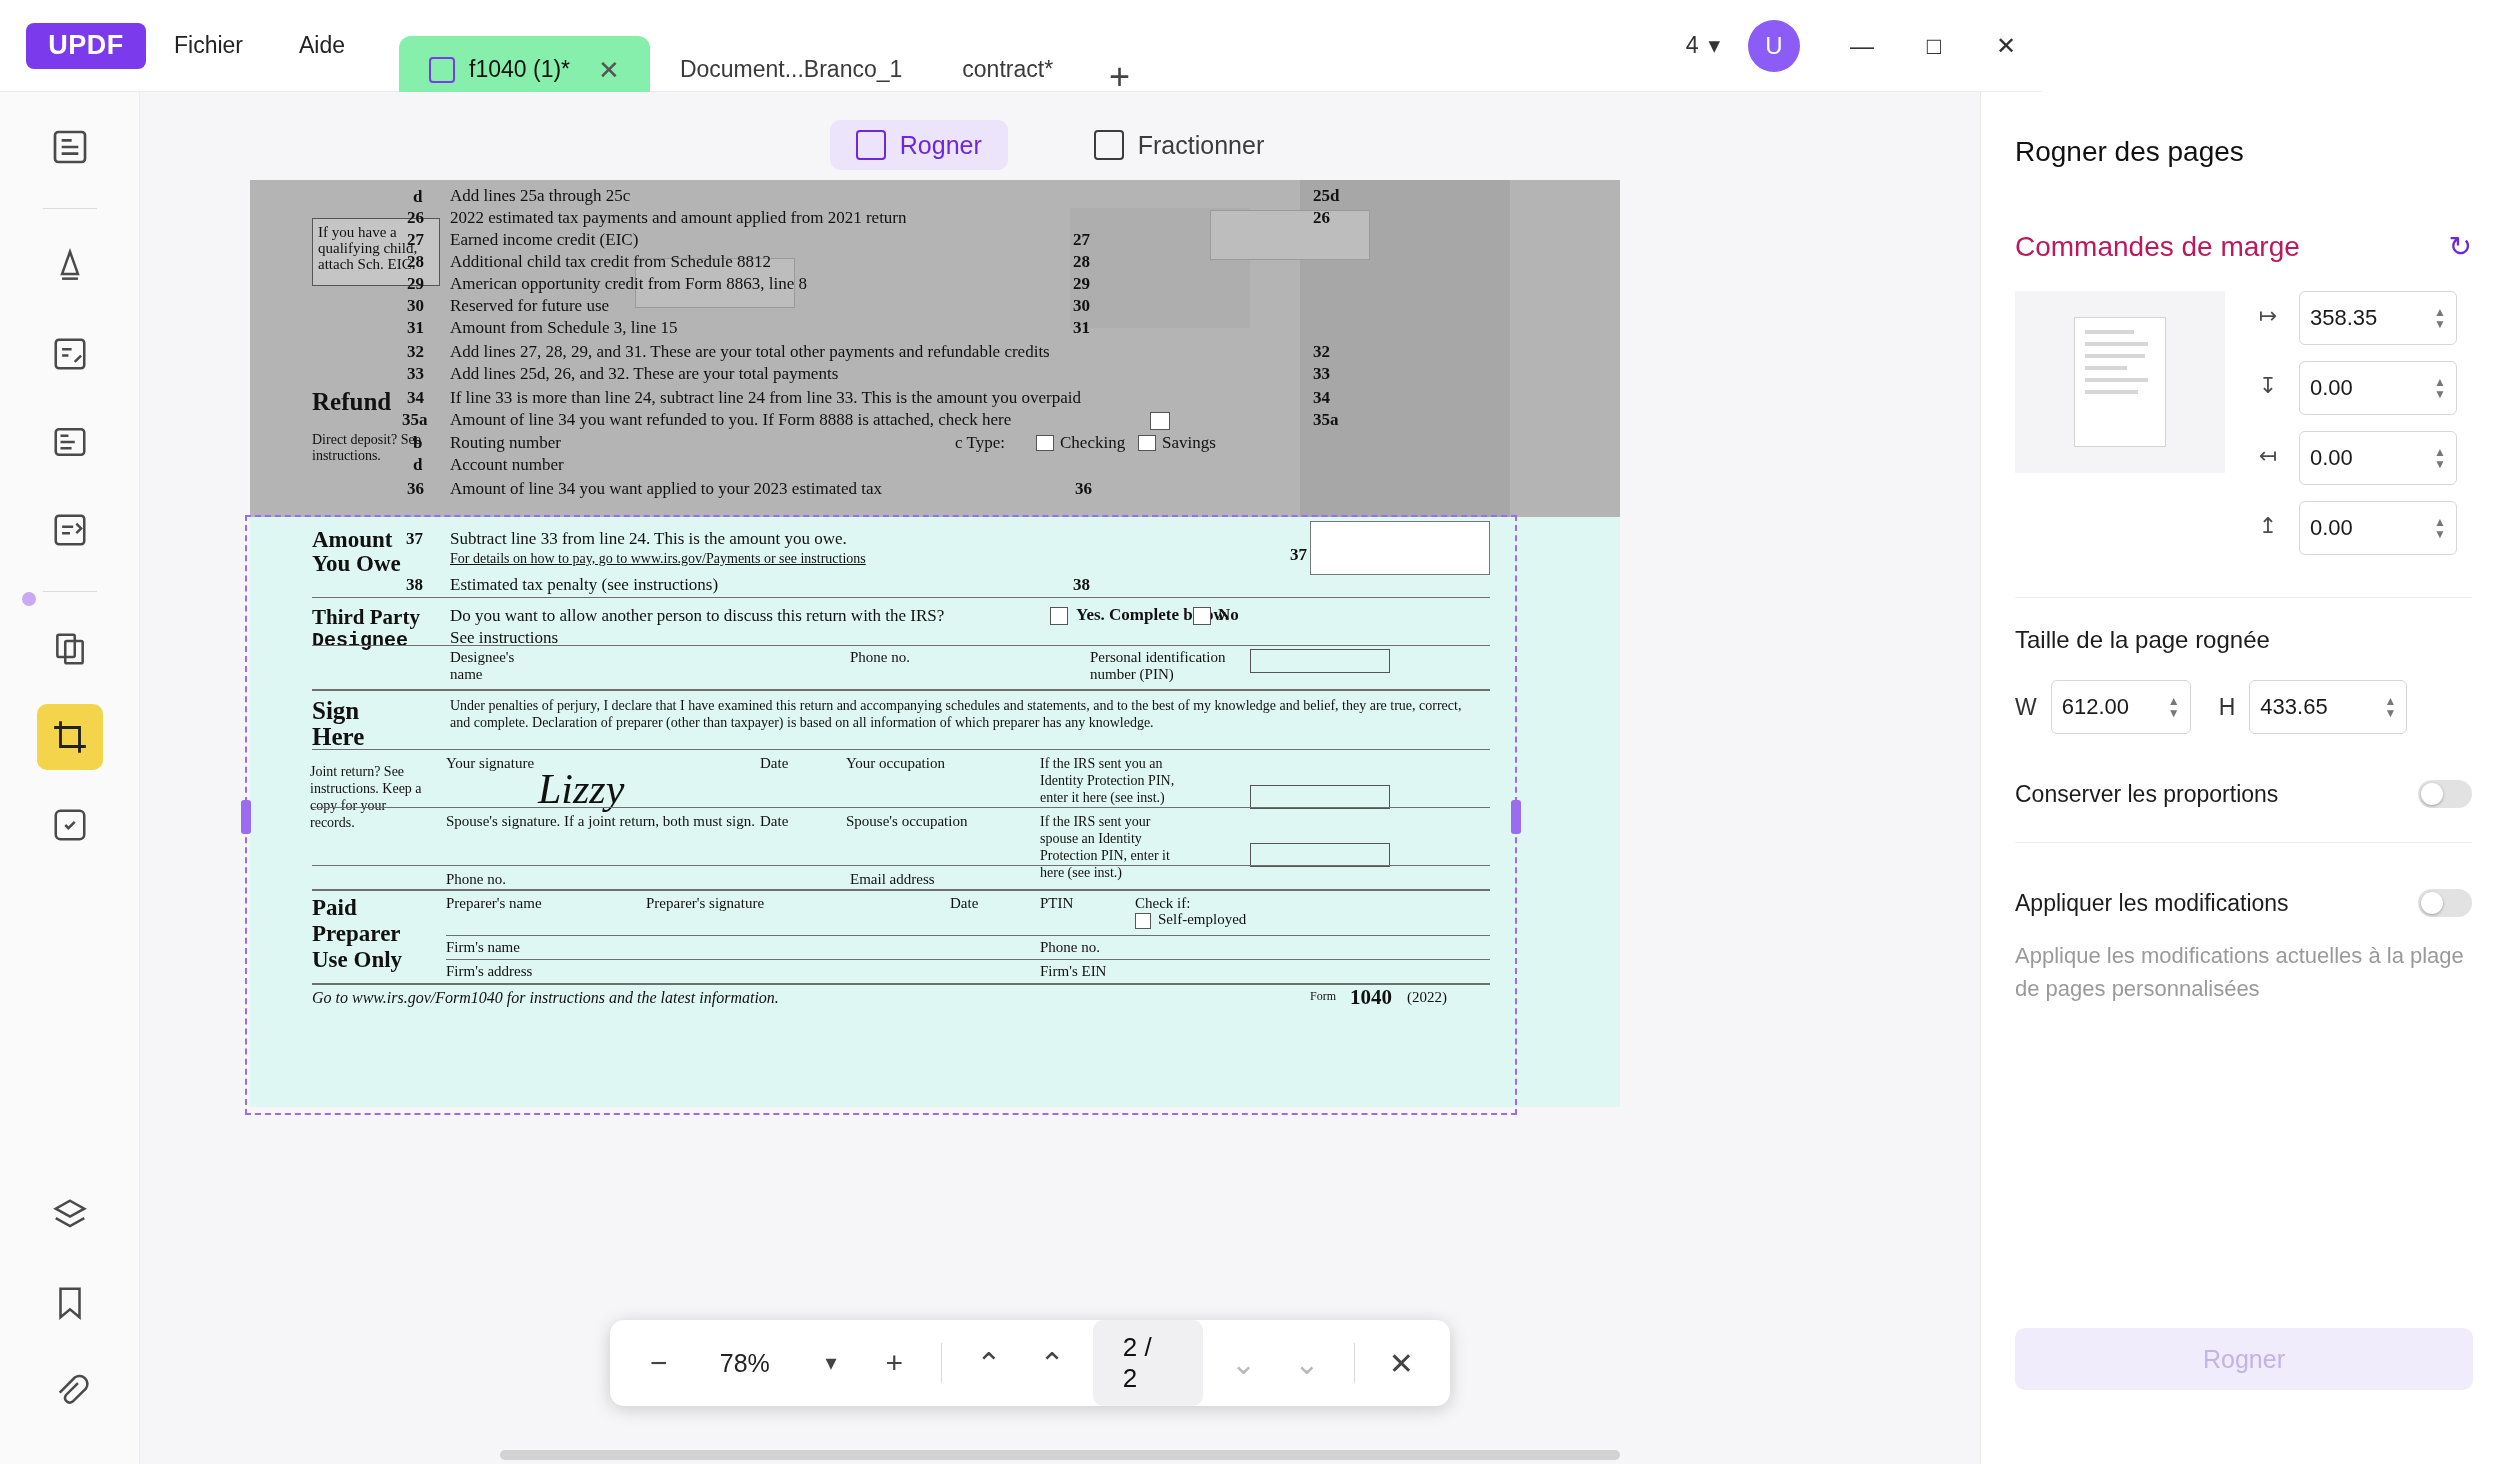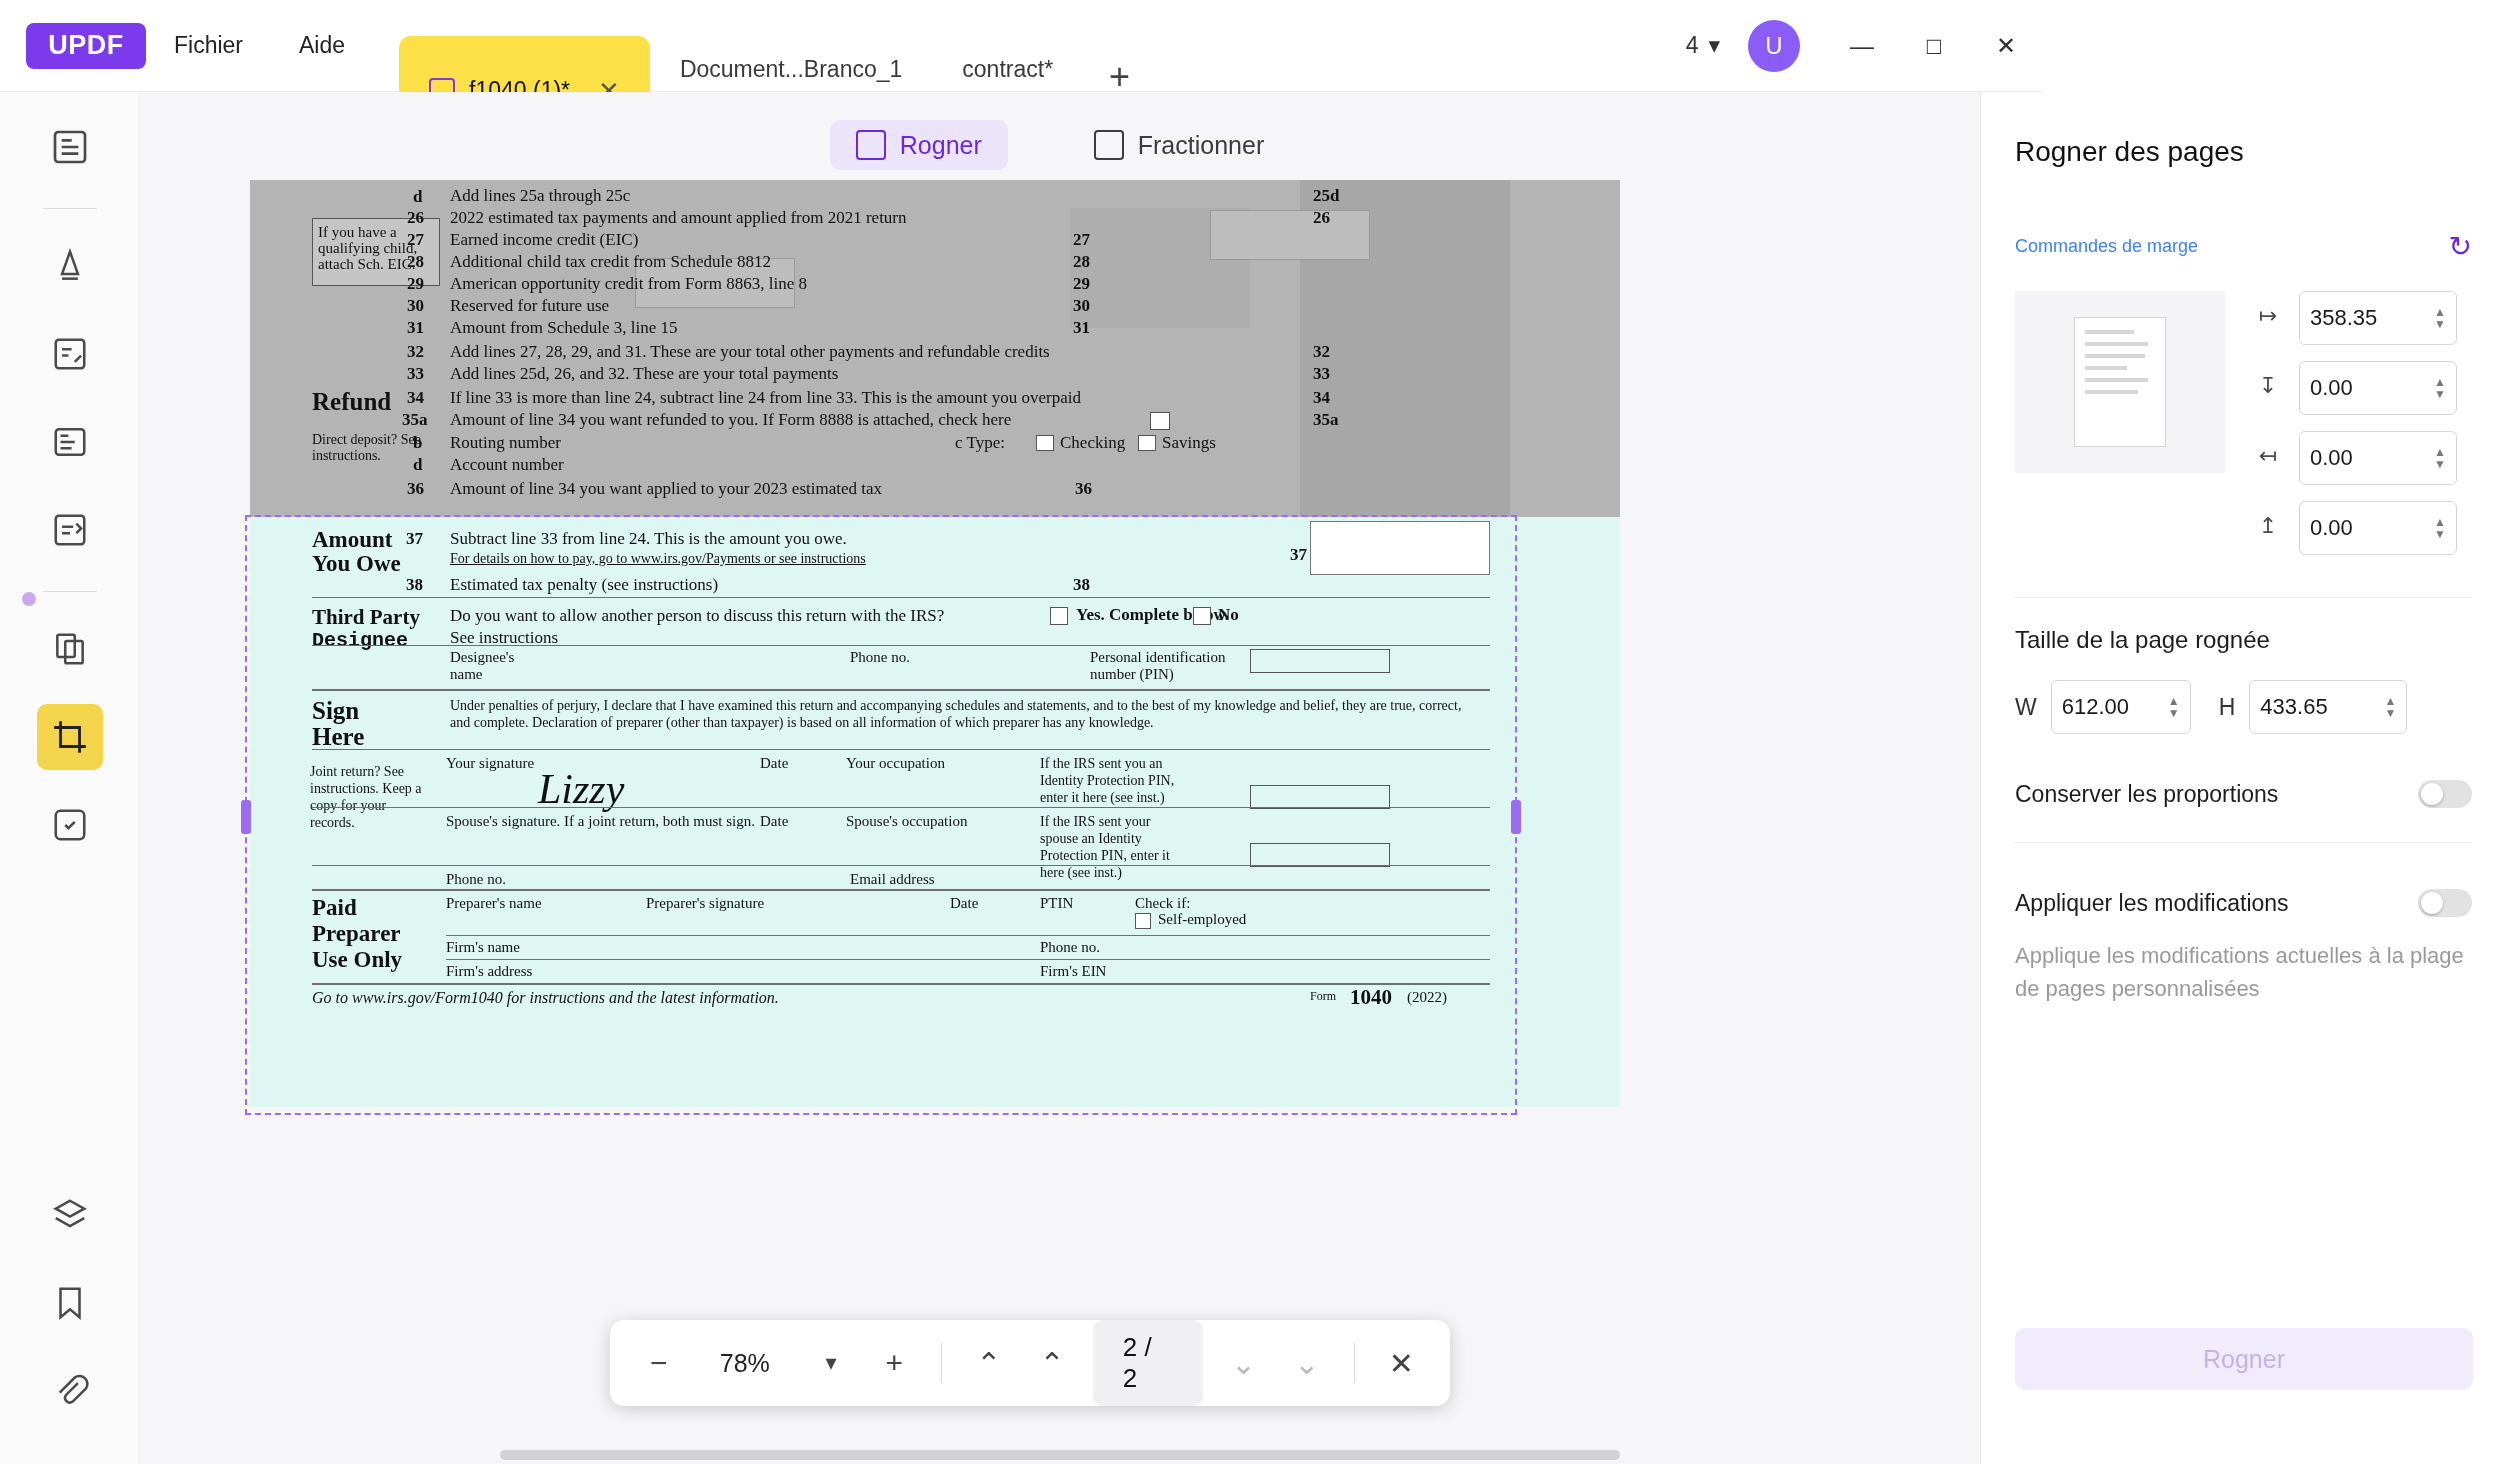--- a/index.html
+++ b/index.html
@@ -30,21 +30,21 @@
     display: flex; align-items: center; cursor: default;
   }
   .tabs { display: flex; align-items: flex-end; height: 92px; margin-left: 26px; }
   .tab {
     height: 68px; display: flex; align-items: center; gap: 14px;
     padding: 0 30px; font-size: 23px; color: #3a3a3a;
     border-radius: 12px 12px 0 0; position: relative; top: 12px;
     max-width: 330px; white-space: nowrap;
   }
   .tab .tab-label { overflow: hidden; text-overflow: ellipsis; }
-  .tab.active { background: #fde047; color: #111; align-items: flex-end; }
+  .tab.active { background: #86efac; color: #111; }
   .tab .doc-ico {
     width: 26px; height: 26px; flex: 0 0 26px;
     border: 2px solid #8b8b8b; border-radius: 4px; position: relative;
   }
   .tab.active .doc-ico { border-color: #7c3aed; }
   .tab .close-x {
     font-size: 26px; color: #555; line-height: 1; margin-left: 14px;
   }
   .plus-tab { font-size: 36px; color: #444; padding: 0 26px; position: relative; top: 6px; }
   .tab-count {
@@ -149,21 +149,21 @@
   
   .rightpanel {
     position: absolute; top: 92px; left: 1980px; width: 526px; height: 1372px;
     background: #fff; border-left: 1px solid #e8e8e8; padding: 0 34px;
   }
   .rp-title { font-size: 28px; color: #111; margin-top: 44px; }
   .rp-sec-head {
     display: flex; align-items: center; justify-content: space-between;
     margin-top: 62px;
   }
-  .rp-sec-head h3 { font-size: 18px; font-weight: normal; color: #3b82f6; }
+  .rp-sec-head h3 { font-size: 28px; font-weight: normal; color: #be185d; }
   .reset-ico { font-size: 28px; color: #6d28d9; }
   .margin-area { display: flex; margin-top: 28px; gap: 26px; }
   .thumb {
     width: 210px; height: 182px; background: #f4f4f6;
     display: flex; align-items: center; justify-content: center;
   }
   .thumb-inner {
     width: 92px; height: 130px; background: #fff; border: 1px solid #d4d4d4;
     padding: 12px 10px;
   }

